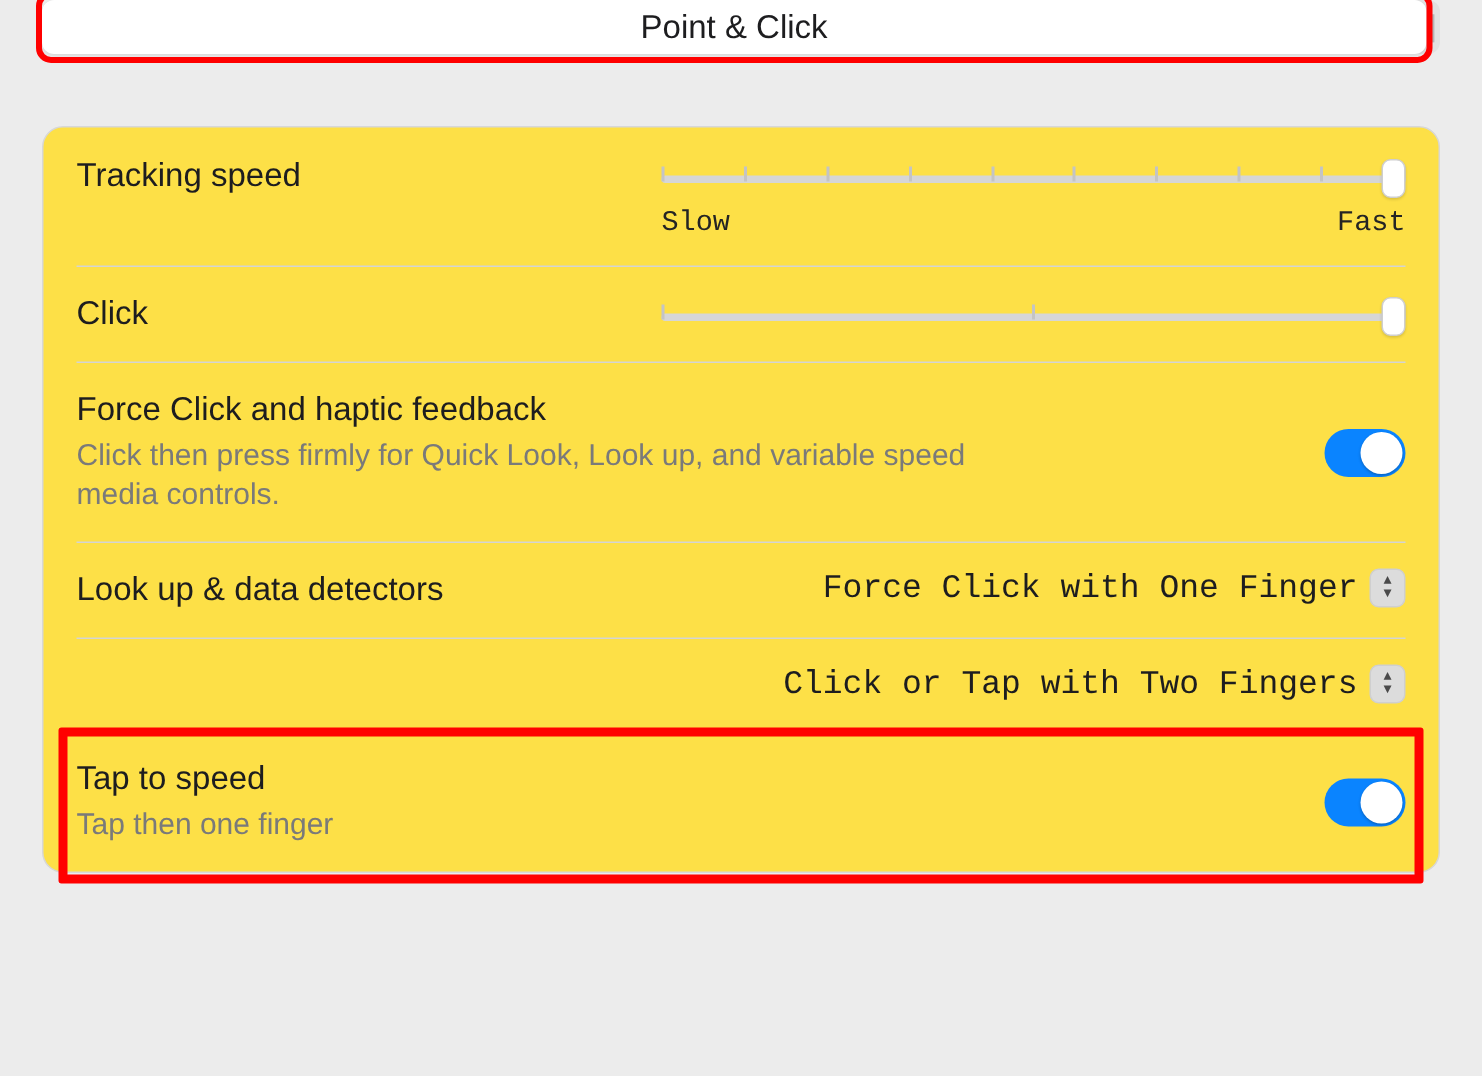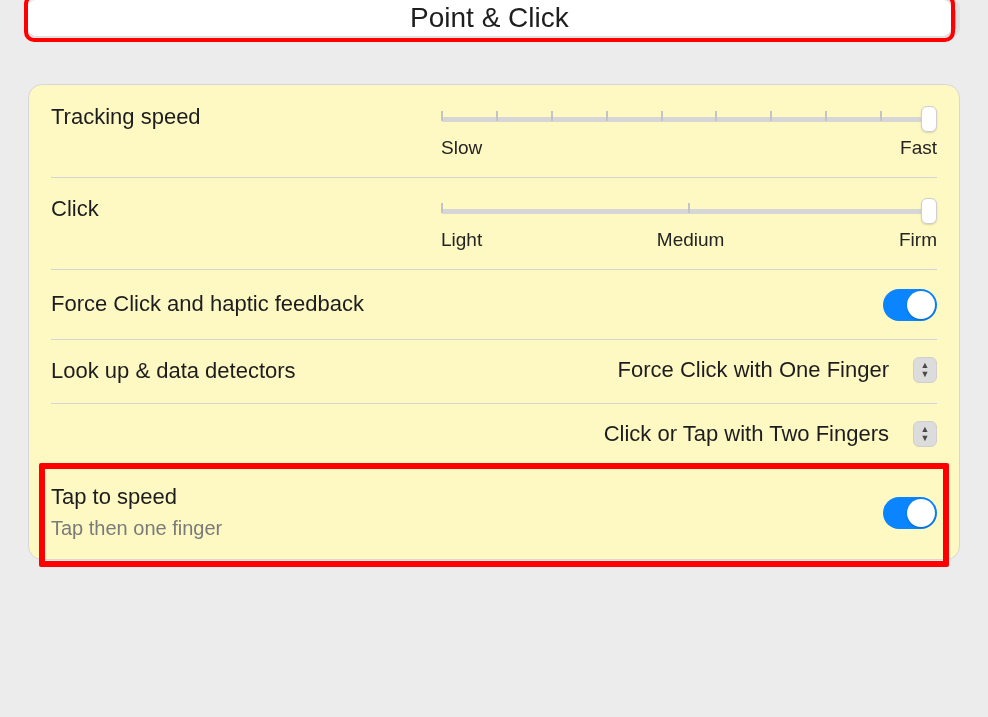--- a/index.html
+++ b/index.html
@@ -20,21 +20,21 @@
     height: 36px;
     background: #e1e1e1;
     border-radius: 8px;
     overflow: visible;
   }
   .tab {
     flex: 1 1 0;
     display: flex;
     align-items: center;
     justify-content: center;
-    font-size: 28px;
+    font-size: 22px;
     color: #1d1d1f;
     position: relative;
     user-select: none;
   }
   .tab.active {
     background: #ffffff;
     border-radius: 8px;
     box-shadow: 0 1px 2px rgba(0,0,0,0.08);
   }
   .tab-sep {
@@ -48,21 +48,21 @@
     position: absolute;
     inset: -6px -4px -6px -4px;
     border: 4px solid #ff0000;
     border-radius: 10px;
     pointer-events: none;
   }
 
   
   .panel {
     margin: 48px 28px 0 28px;
-    background: #fef9c3;
+    background: #fde047;
     border: 1px solid #d7d7d7;
     border-radius: 14px;
     position: relative;
   }
   .row {
     display: flex;
     align-items: flex-start;
     padding: 18px 22px 18px 22px;
     position: relative;
   }
@@ -76,20 +76,21 @@
   }
   .row-left {
     flex: 0 0 390px;
     padding-right: 16px;
   }
   .row-right {
     flex: 1 1 auto;
     display: flex;
     flex-direction: column;
     align-items: stretch;
+    font-family: Liberation Mono, monospace;
   }
   .label-title {
     font-size: 22px;
     font-weight: 500;
     color: #1d1d1f;
     line-height: 28px;
   }
   .label-desc {
     font-size: 20px;
     color: #7a7a7a;
@@ -164,21 +165,21 @@
     border-radius: 50%;
     box-shadow: 0 1px 2px rgba(0,0,0,0.25);
   }
 
   
   .popup {
     display: inline-flex;
     align-items: center;
     font-size: 22px;
     color: #1d1d1f;
-    gap: 24px;
+    gap: 8px;
     align-self: flex-end;
   }
   .stepper {
     width: 24px;
     height: 26px;
     background: #dcdcdc;
     border-radius: 6px;
     display: flex;
     flex-direction: column;
     align-items: center;
@@ -259,31 +260,27 @@
     <div class="row-right">
       <div class="slider">
         <div class="slider-track"></div>
         <div class="slider-ticks" style="justify-content:space-between">
           <span class="slider-tick"></span>
             <span class="slider-tick"></span>
             <span class="slider-tick"></span>
         </div>
         <div class="slider-knob" style="right:0"></div>
       </div>
-      <div class="slider-labels">
-        <span>Light</span>
-        <span class="mid">Medium</span>
-        <span>Firm</span>
-      </div>
     </div>
   </div>
 
   <div class="row row-toggle">
     <div class="row-left" style="flex-basis:auto; flex-grow:1">
       <div class="label-title">Force Click and haptic feedback</div>
+      <div class="label-desc">Click then press firmly for Quick Look, Look up, and variable speed media controls.</div>
     </div>
     <div class="row-right" style="flex:0 0 auto">
       <div class="toggle">
         <div class="toggle-knob"></div>
       </div>
     </div>
   </div>
 
   <div class="row">
     <div class="row-left">

